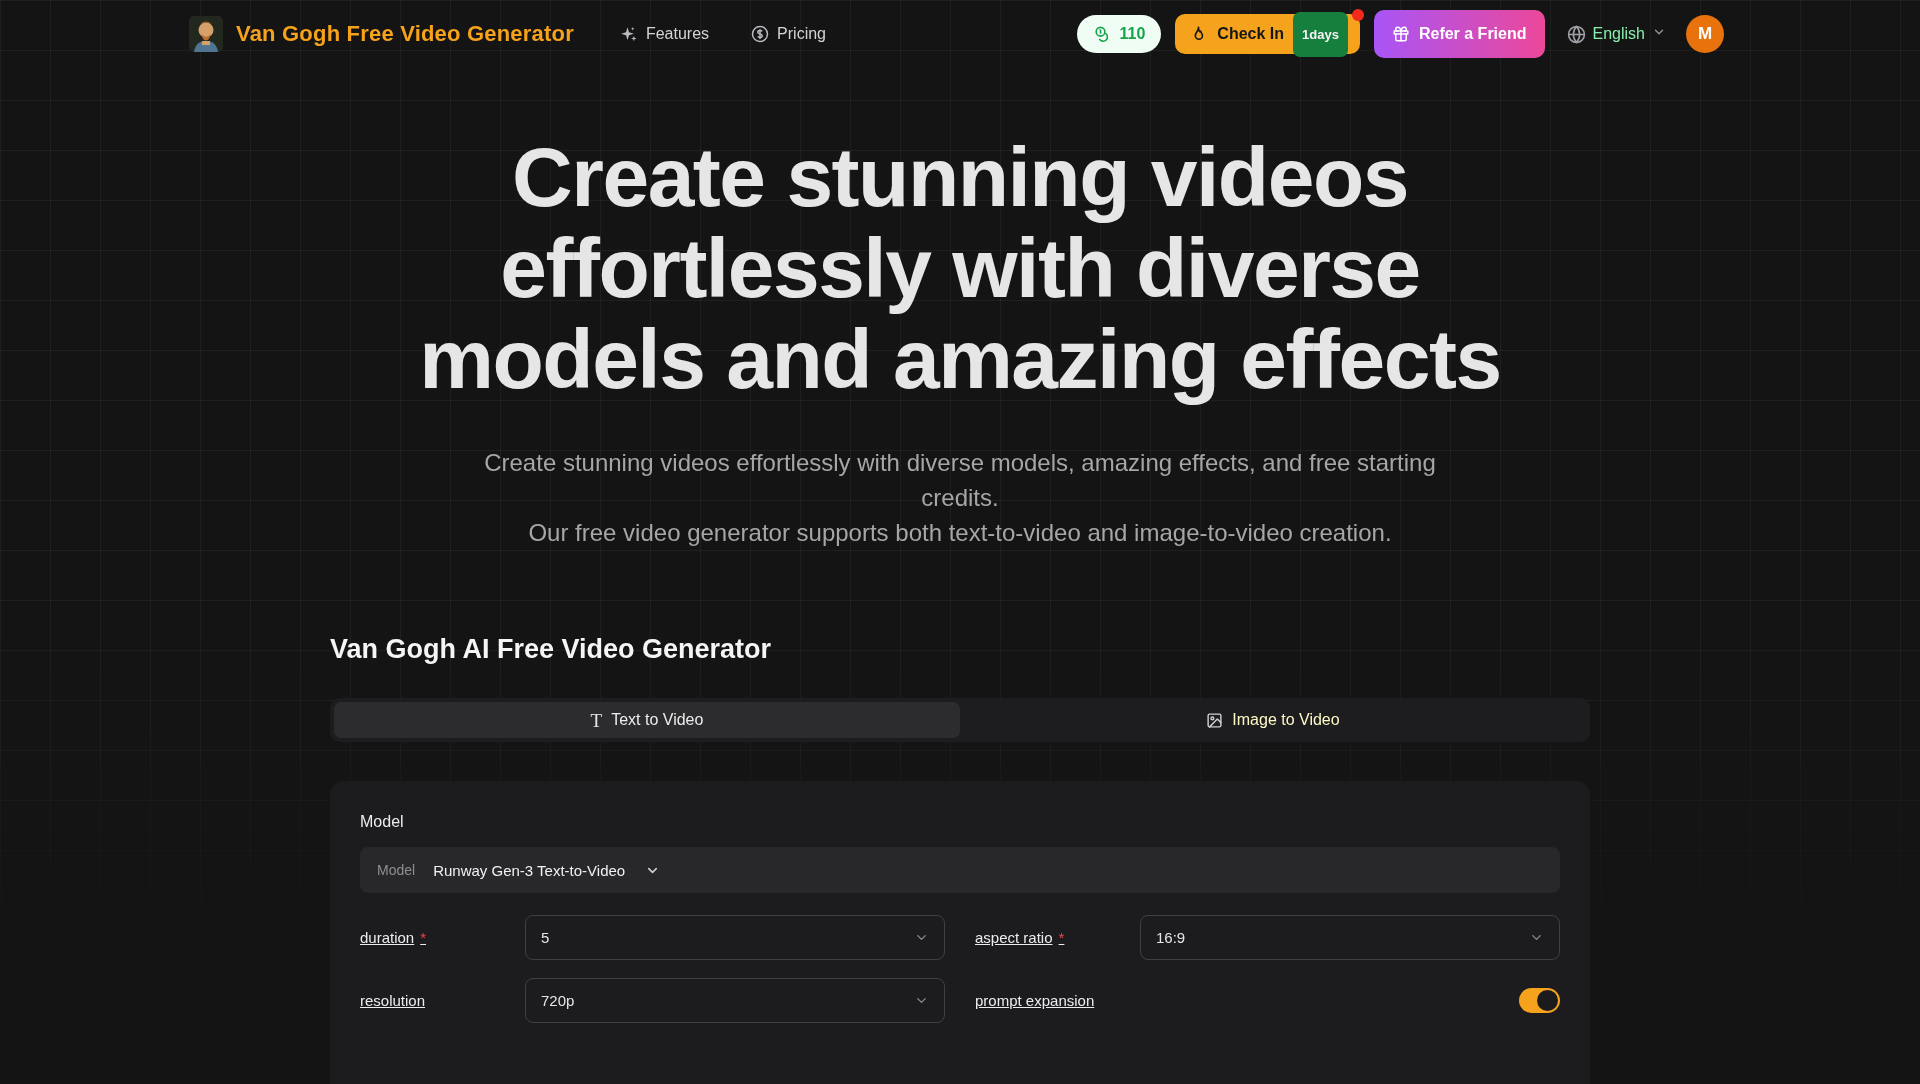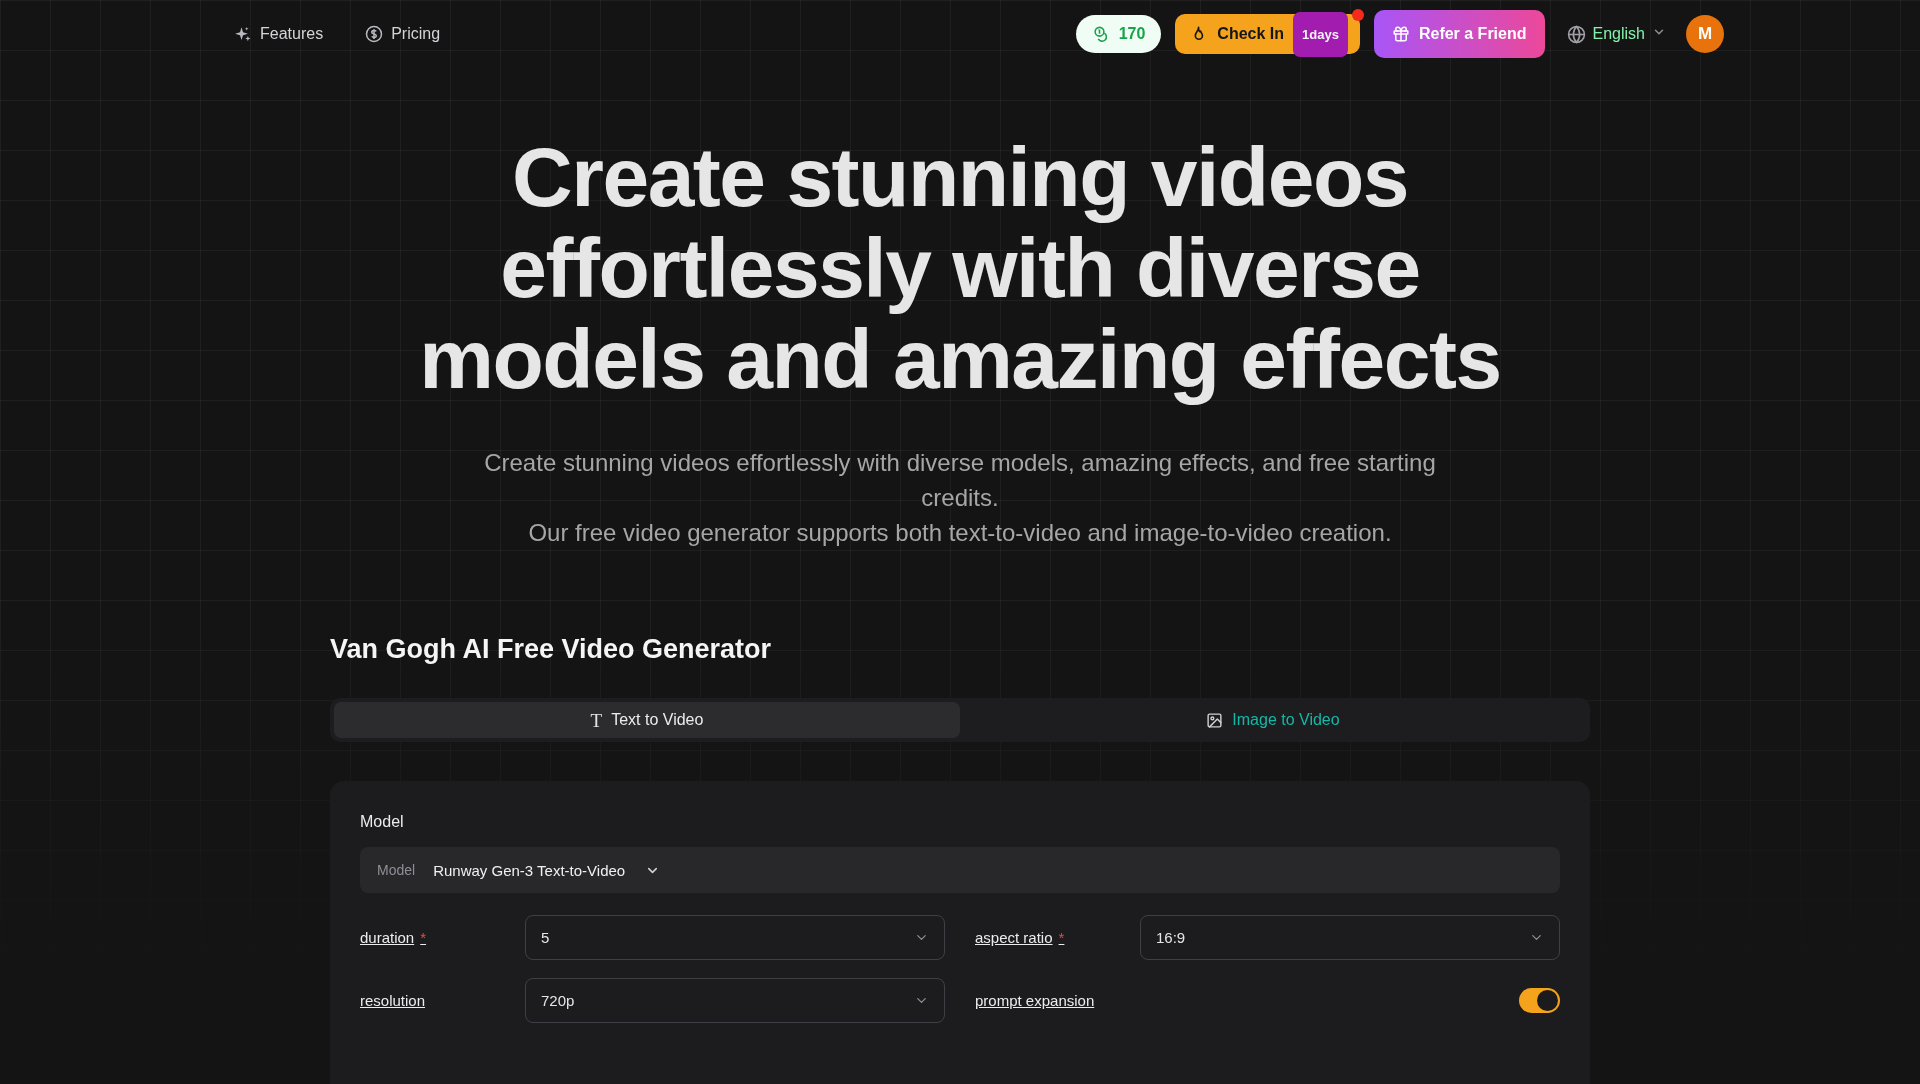--- a/index.html
+++ b/index.html
@@ -38,21 +38,21 @@
     height:38px; padding:0 16px; border-radius:19px; background:#f0fdf4;
     display:flex; align-items:center; gap:8px;
     color:#16a34a; font-size:16px; font-weight:600; cursor:pointer;
   }
   .btn-checkin {
     position:relative; height:40px; padding:0 12px 0 14px; border-radius:10px;
     background:#f5a31c; display:flex; align-items:center; gap:9px;
     color:#161616; font-size:16px; font-weight:700; cursor:pointer; border:none;justify-content:flex-end;
   }
   .checkin-chip {
-    background:#a21caf; color:#f4f4f5; font-size:13px; font-weight:600;
+    background:#15803d; color:#f4f4f5; font-size:13px; font-weight:600;
     padding:16px 9px; border-radius:7px; line-height:1;
   }
   .notif-dot {
     position:absolute; top:-5px; right:-4px; width:12px; height:12px;
     border-radius:50%; background:#f42a1d;
   }
   .btn-refer {
     height:48px; padding:0 18px; border-radius:10px; border:none;
     background:linear-gradient(90deg,#a855f7 0%,#ec4899 100%);
     display:flex; align-items:center; gap:9px;
@@ -77,21 +77,21 @@
   }
   
   .container { width:1260px; margin:0 auto; position:relative; z-index:1; }
   .section-heading { margin-top:84px; font-size:27px; font-weight:700; color:#f5f5f5; }
   .tabbar {
     margin-top:33px; height:44px; background:#1d1d20; border-radius:10px;
     padding:4px; display:flex;
   }
   .tab {
     flex:1; display:flex; align-items:center; justify-content:center; gap:9px;
-    font-size:16px; color:#14b8a6; border-radius:7px; cursor:pointer;
+    font-size:16px; color:#fef9c3; border-radius:7px; cursor:pointer;
   }
   .tab.active { background:#2c2c2e; color:#ececec; }
   .t-glyph { font-family:"Liberation Serif", serif; font-size:19px; line-height:1; color:#e5e5e5; }
   .panel {
     margin-top:39px; background:#1c1c1e; border-radius:14px;
     padding:32px 30px; height:430px;
   }
   .model-title { font-size:16px; color:#ececf0; margin-bottom:16px; }
   .model-bar {
     height:46px; background:#28282b; border-radius:8px;
@@ -123,20 +123,31 @@
     border-radius:50%; background:#1b1b1d;
   }
   svg { display:block; }
 </style>
 </head>
 <body>
 
 <div class="grid-bg"></div>
 
 <header class="header">
+  <div class="brand">
+    <svg class="brand-logo" viewBox="0 0 36 38">
+      <rect x="1" y="1" width="34" height="36" rx="5" fill="#23281f"></rect>
+      <path d="M6 37 C7 29 12 26 18 26 C24 26 29 29 30 37 Z" fill="#4f7590"></path>
+      <path d="M14 26 h8 v4 h-8 z" fill="#d79f6a"></path>
+      <circle cx="18" cy="15" r="7.5" fill="#d79f6a"></circle>
+      <path d="M10.5 14 a7.5 7.5 0 0 1 15 0 q0 -6.5 -7.5 -6.5 q-7.5 0 -7.5 6.5" fill="#a8622d"></path>
+      <path d="M13.5 19 q4.5 6 9 0 q-1 6.5 -4.5 6.5 q-3.5 0 -4.5 -6.5" fill="#bb6c2e"></path>
+    </svg>
+    <div class="brand-title">Van Gogh Free Video Generator</div>
+  </div>
 
   <nav class="nav">
     <div class="nav-item">
       <svg width="18" height="18" viewBox="0 0 24 24" fill="currentColor">
         <path d="M10 3 L12 9.5 L18.5 11.5 L12 13.5 L10 20 L8 13.5 L1.5 11.5 L8 9.5 Z"></path>
         <path d="M18.5 14.5 L19.4 17.1 L22 18 L19.4 18.9 L18.5 21.5 L17.6 18.9 L15 18 L17.6 17.1 Z"></path>
         <path d="M17 2.5 L17.6 4.4 L19.5 5 L17.6 5.6 L17 7.5 L16.4 5.6 L14.5 5 L16.4 4.4 Z"></path>
       </svg>
       <span>Features</span>
     </div>
@@ -150,21 +161,21 @@
     </div>
   </nav>
 
   <div class="header-actions">
     <div class="credits-pill">
       <svg width="19" height="19" viewBox="0 0 24 24" fill="none" stroke="#16a34a" stroke-width="2">
         <circle cx="9.5" cy="8.5" r="5.5"></circle>
         <path d="M9.5 6 v5 M8.3 6.8 l1.2 -0.8"></path>
         <path d="M15.5 10.2 a5.5 5.5 0 1 1 -7.6 7.4"></path>
       </svg>
-      <span>170</span>
+      <span>110</span>
     </div>
 
     <button class="btn-checkin">
       <svg width="19" height="19" viewBox="0 0 24 24" fill="none" stroke="#161616" stroke-width="2" stroke-linecap="round" stroke-linejoin="round">
         <path d="M12 3 C12.5 7 8 9 8 13.5 a4.5 4.5 0 0 0 9 0 C17 11 15 9.5 14.6 7.5 13.8 9 12.5 9.5 12 3 Z"></path>
       </svg>
       <span>Check In</span>
       <span class="checkin-chip">1days</span>
       <span class="notif-dot"></span>
     </button>

